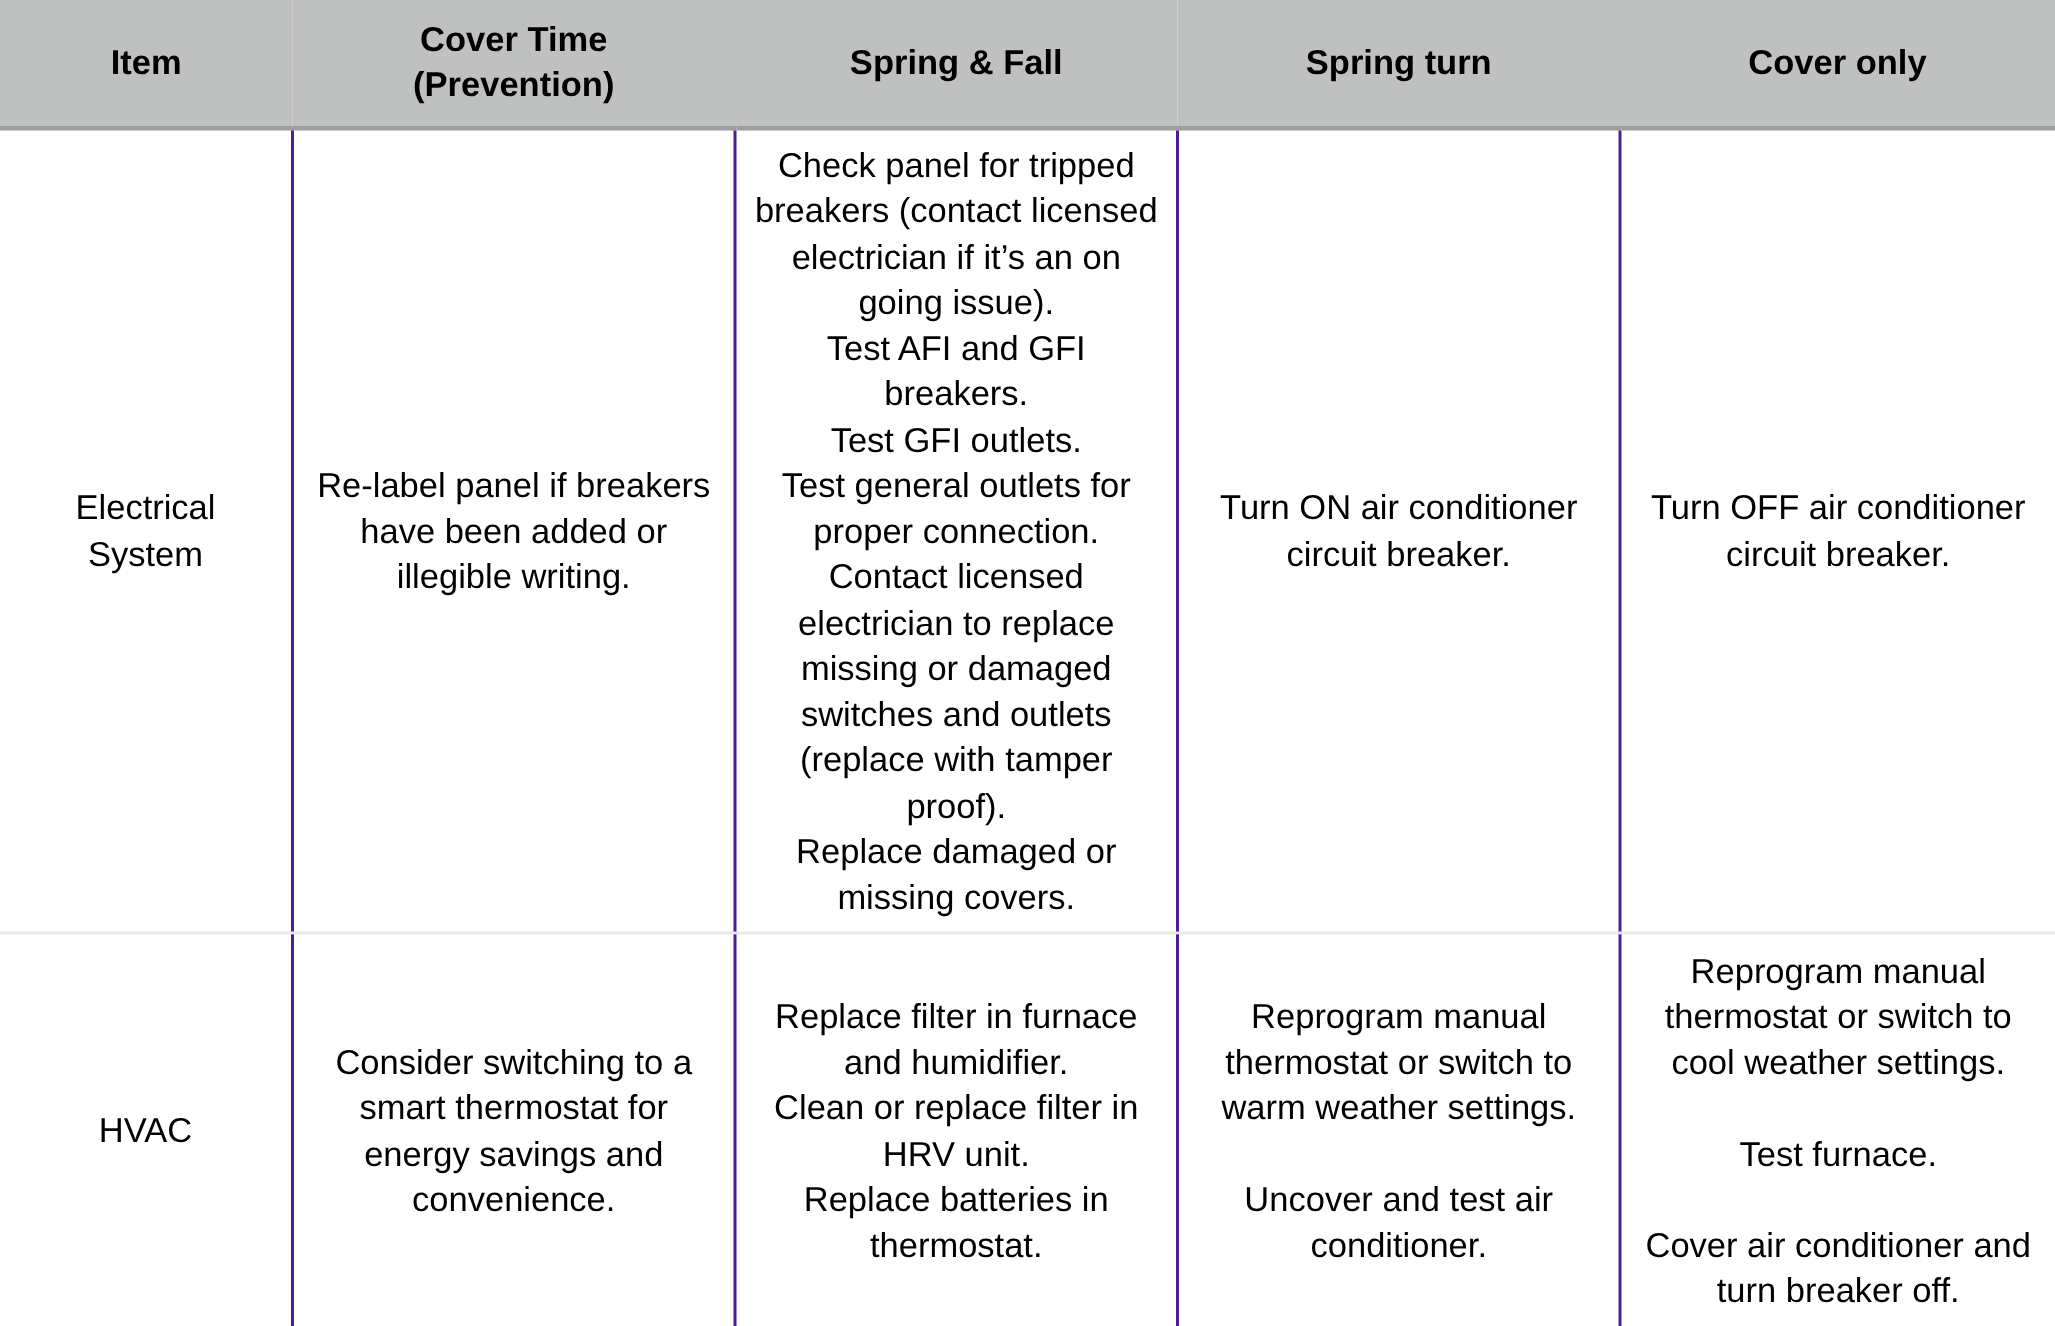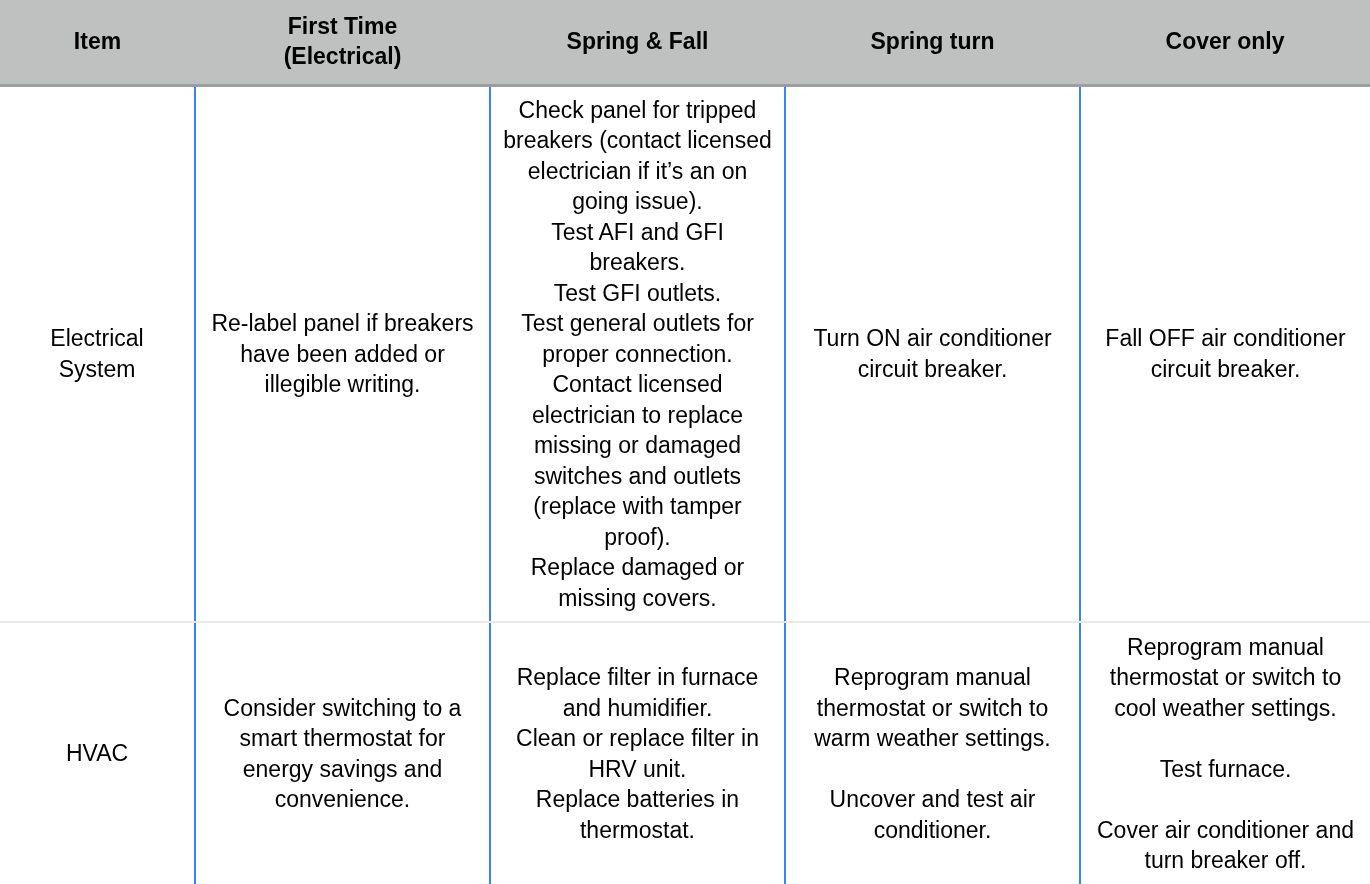--- a/index.html
+++ b/index.html
@@ -39,21 +39,21 @@
     line-height: 30px;
     text-align: center;
     vertical-align: middle;
     padding: 9px 6px 11px 6px;
     height: 85px;
     color: #000;
   }
   thead th .hdr-line { display: block; }
 
   tbody td {
-    border-right: 2px solid #3b82f6;
+    border-right: 2px solid #4c1d95;
     border-bottom: 2px solid #e9e9e9;
     font-size: 23px;
     line-height: 30.5px;
     text-align: center;
     vertical-align: middle;
     padding: 6px 10px;
     color: #000;
     background: #ffffff;
   }
   tbody td:last-child { border-right: none; }
@@ -81,22 +81,22 @@
     <col class="col-sf">
     <col class="col-spring">
     <col class="col-fall">
   </colgroup>
   <thead>
     <tr>
       <th>
         <span class="hdr-line">Item</span>
       </th>
       <th>
-        <span class="hdr-line">First Time</span>
-        <span class="hdr-line">(Electrical)</span>
+        <span class="hdr-line">Cover Time</span>
+        <span class="hdr-line">(Prevention)</span>
       </th>
       <th>
         <span class="hdr-line">Spring &amp; Fall</span>
       </th>
       <th>
         <span class="hdr-line">Spring turn</span>
       </th>
       <th>
         <span class="hdr-line">Cover only</span>
       </th>
@@ -115,21 +115,21 @@
 Test AFI and GFI breakers.
 Test GFI outlets.
 Test general outlets for proper connection.
 Contact licensed electrician to replace missing or damaged switches and outlets (replace with tamper proof).
 Replace damaged or missing covers.</span>
       </td>
       <td>
         <span class="cell-text">Turn ON air conditioner circuit breaker.</span>
       </td>
       <td class="fall-cell">
-        <span class="cell-text">Fall OFF air conditioner circuit breaker.</span>
+        <span class="cell-text">Turn OFF air conditioner circuit breaker.</span>
       </td>
     </tr>
     <tr class="row-hvac">
       <td class="item-cell">
         <span class="cell-text">HVAC</span>
       </td>
       <td>
         <span class="cell-text">Consider switching to a smart thermostat for energy savings and convenience.</span>
       </td>
       <td>

